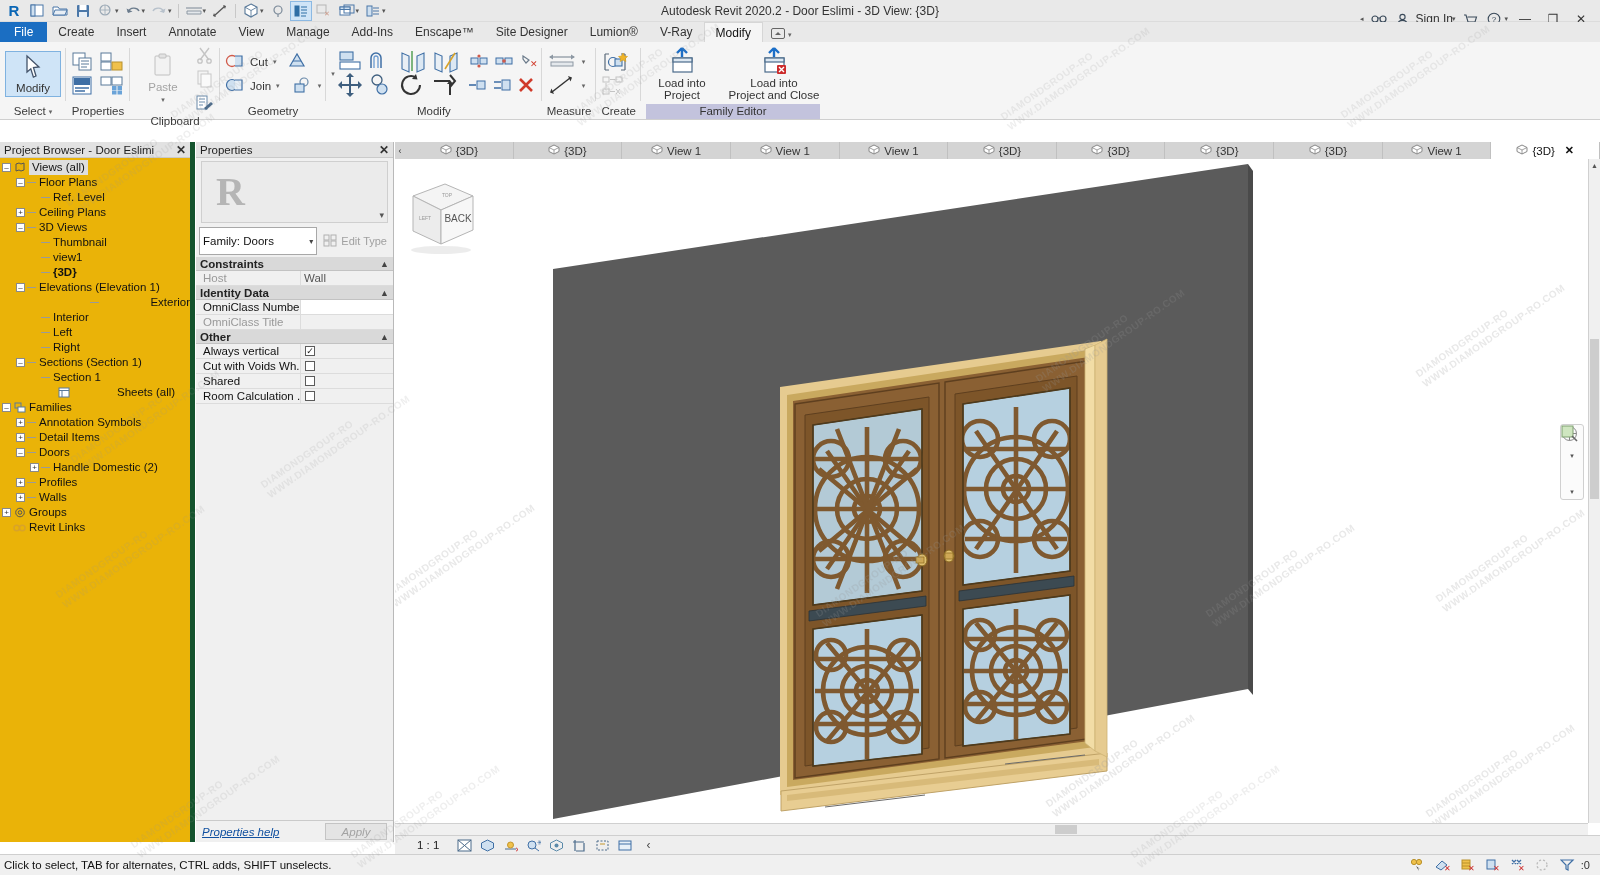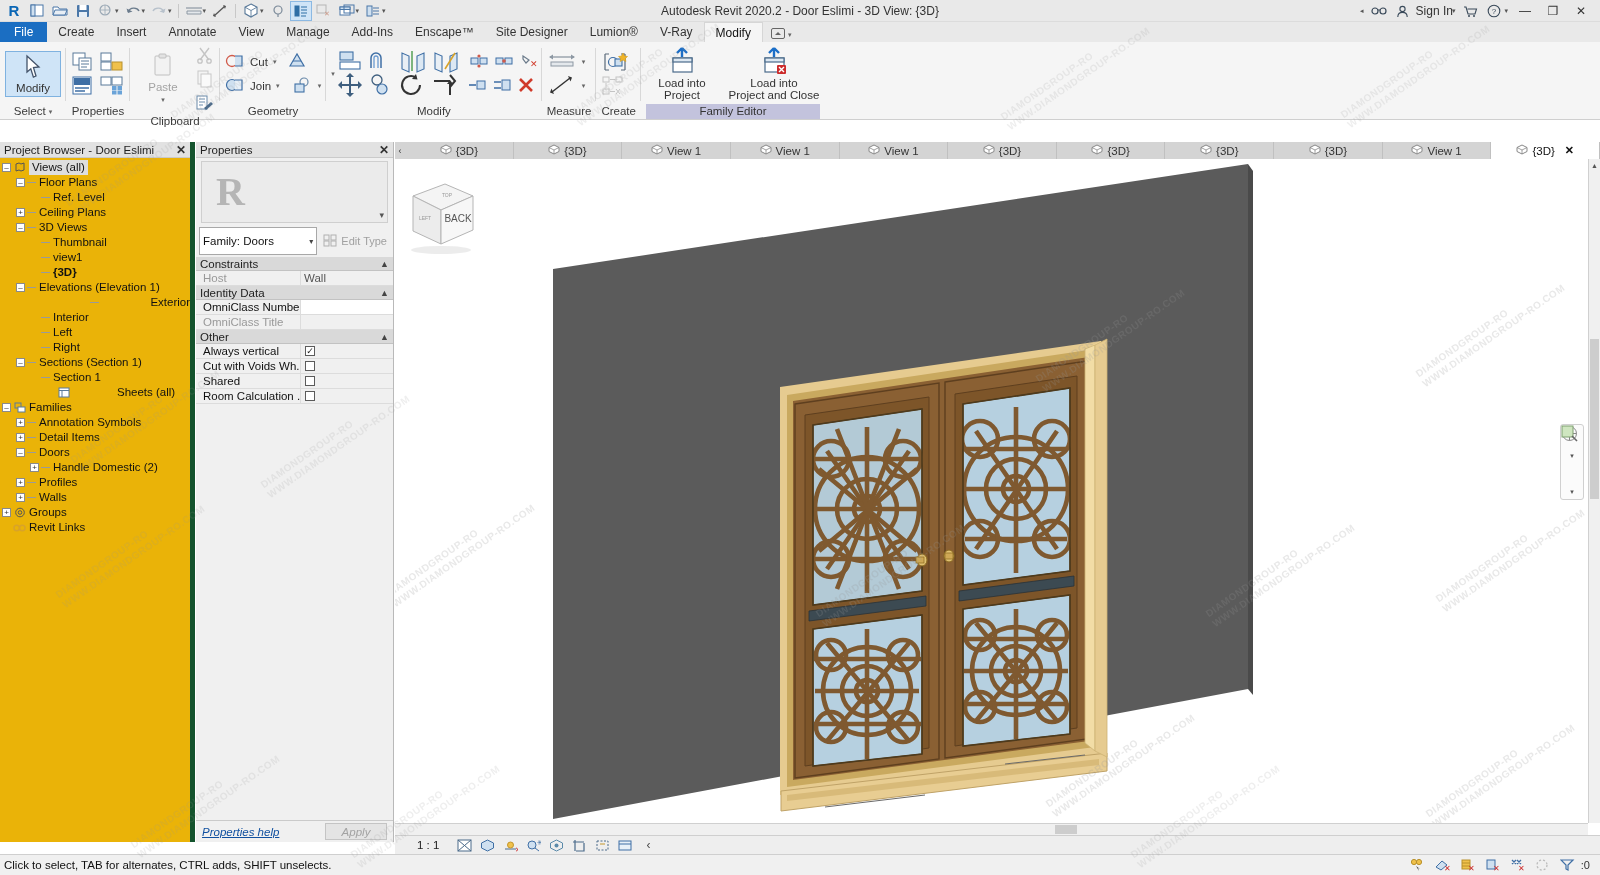--- a/index.html
+++ b/index.html
@@ -28,21 +28,21 @@
   }
   .qicon.blue { color: #0a66b5; font-weight: bold; font-size: 15px; }
   .qicon.sel { background: #cfe4f7; border: 1px solid #8cb9e3; }
   .qsep { width: 1px; height: 14px; background: #c8c8c8; margin: 0 3px; }
   .qcaret { font-size: 7px; color: #555; margin-left: -3px; margin-right: 2px; }
   .apptitle {
     position: absolute; left: 0; right: 0; text-align: center;
     font-size: 12px; color: #333; pointer-events: none;
   }
   .titleright {
-    position: absolute; right: 0; top: 0; height: 22px;
+    position: absolute; right: 0; top: 8px; height: 22px;
     display: flex; align-items: center; gap: 2px; padding-right: 6px;
   }
   .signin { font-size: 12px; color: #333; }
   .winbtn {
     width: 26px; height: 20px; display: flex; align-items: center; justify-content: center;
     font-size: 12px; color: #333;
   }
 
   
   .ribbontabs {
@@ -129,21 +129,21 @@
     display: flex; align-items: center; padding: 0 3px; font-size: 11.5px; color: #111;
   }
   .combo .arrow { margin-left: auto; font-size: 8px; color: #444; }
   .edittype {
     display: flex; align-items: center; gap: 3px; font-size: 11px; color: #a0a0a0;
     padding: 0 3px; height: 17px;
   }
   .proptable { font-size: 11.5px; }
   .grouprow {
     height: 14px; background: #d9d9d9; border-bottom: 1px solid #c2c2c2;
-    display: flex; align-items: center; padding: 0 4px; font-weight: normal; color: #222;
+    display: flex; align-items: center; padding: 0 4px; font-weight: bold; color: #222;
   }
   .grouprow .chev { margin-left: auto; font-size: 9px; color: #444; }
   .prow { height: 15px; display: flex; align-items: stretch; border-bottom: 1px solid #dcdcdc; }
   .pname {
     width: 104px; padding-left: 7px; display: flex; align-items: center;
     background: #f0f0f0; color: #111; white-space: nowrap; overflow: hidden;
   }
   .pname.dim { color: #999; }
   .pval {
     flex: 1; display: flex; align-items: center; padding-left: 3px;

